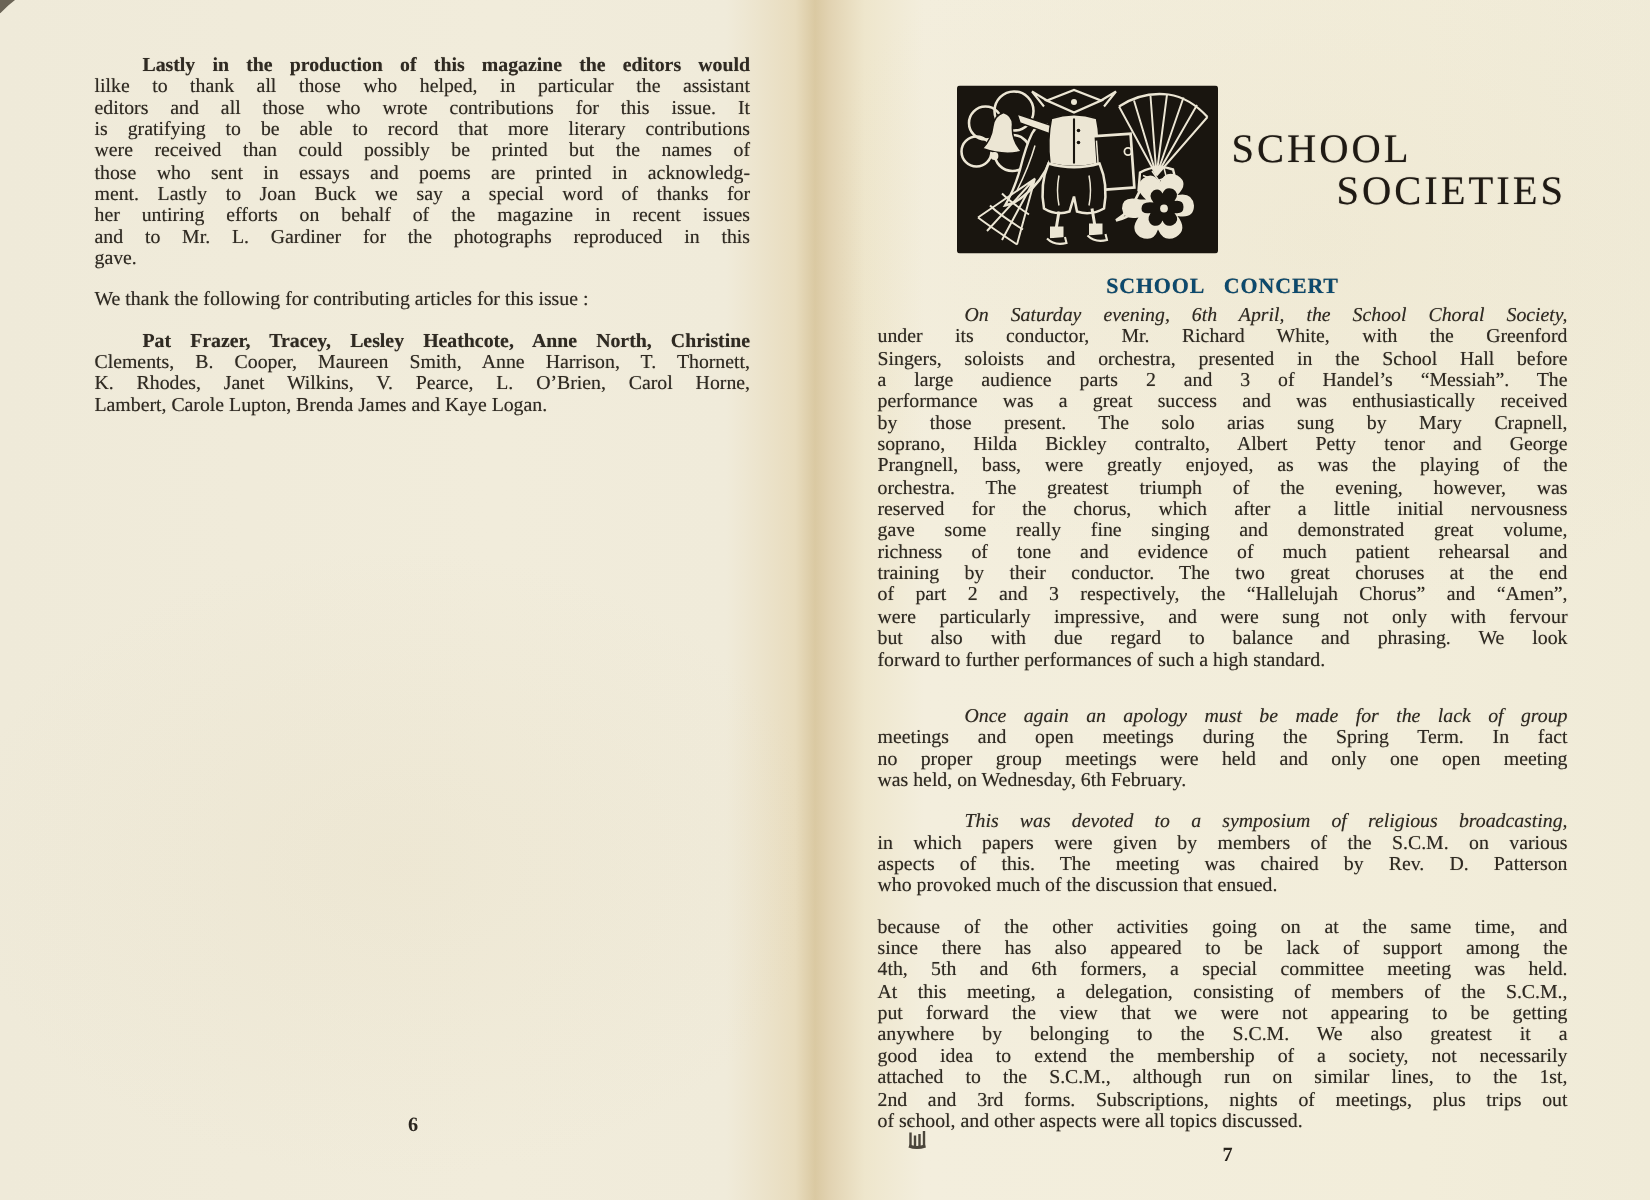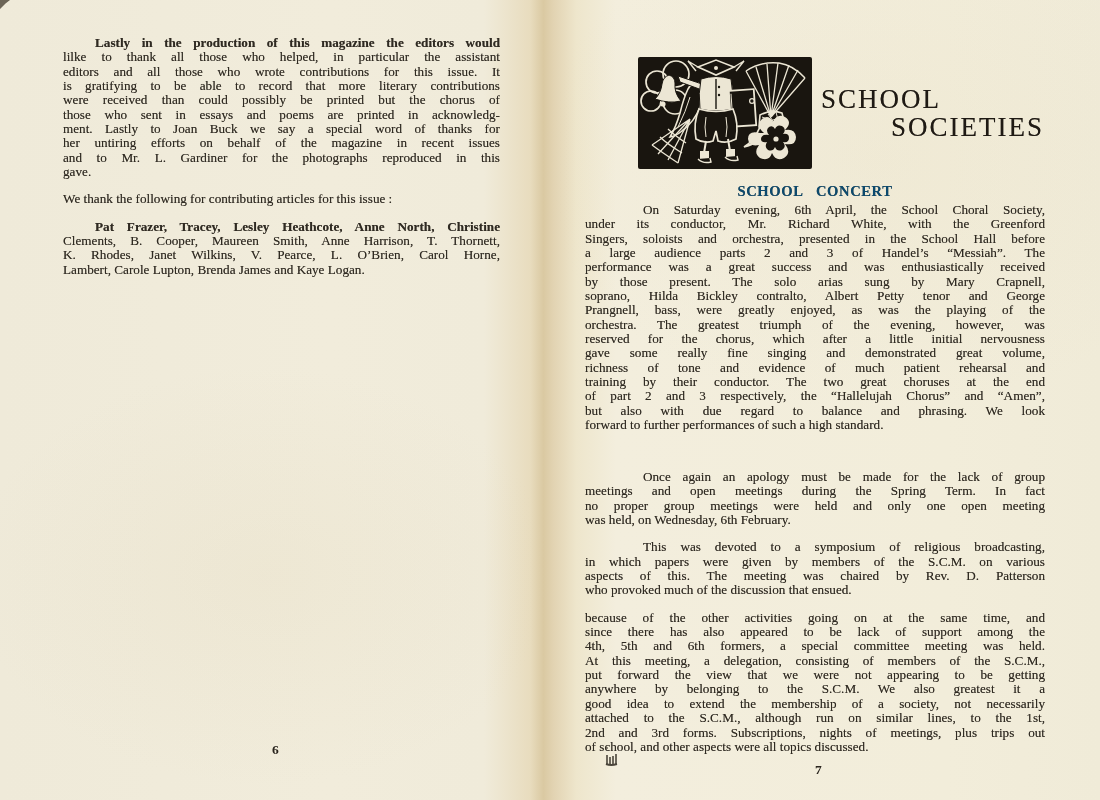--- a/index.html
+++ b/index.html
@@ -19,21 +19,21 @@
         #eee6cc 52.4%, #f3eedd 56%, #f2edda 86%, #f0ebd8 100%);
   }
   
   .col{ position:absolute; }
   .para{ line-height:14.35px; font-size:13.2px;
          text-shadow:0 0 .5px rgba(48,42,34,.55); }
   .para + .para{ margin-top:13px; }
   .line{ text-align:justify; text-align-last:justify; white-space:normal; }
   .line.lastline{ text-align-last:left; }
   .lp .line.indent{ text-indent:32px;font-weight:bold; }
-  .rp .line.indent{ text-indent:58px; }
+  .rp .line.indent{ text-indent:58px;font-style:italic; }
 
   .section-heading{
     position:absolute; left:0; width:100%;
     text-align:center; font-weight:bold; font-size:14.6px;
     letter-spacing:.6px; word-spacing:9px; color:#0c4a6e;
     text-shadow:0 0 .5px rgba(34,29,22,.6);
   }
   .page-number{
     position:absolute; font-size:13.5px; font-weight:bold; color:#2a251e;
   }
@@ -71,21 +71,21 @@
 <body>
 
 <div class="corner-speck"></div>
 
 <div class="col lp">
     <div class="para">
       <div class="line indent">Lastly in the production of this magazine the editors would</div>
       <div class="line">lilke to thank all those who helped, in particular the assistant</div>
       <div class="line">editors and all those who wrote contributions for this issue. It</div>
       <div class="line">is gratifying to be able to record that more literary contributions</div>
-      <div class="line">were received than could possibly be printed but the chorus of</div>
+      <div class="line">were received than could possibly be printed but the names of</div>
       <div class="line">those who sent in essays and poems are printed in acknowledg-</div>
       <div class="line">ment. Lastly to Joan Buck we say a special word of thanks for</div>
       <div class="line">her untiring efforts on behalf of the magazine in recent issues</div>
       <div class="line">and to Mr. L. Gardiner for the photographs reproduced in this</div>
       <div class="line lastline">gave.</div>
     </div>
     <div class="para">
       <div class="line lastline">We thank the following for contributing articles for this issue :</div>
     </div>
     <div class="para">
@@ -177,20 +177,21 @@
         <div class="line">performance was a great success and was enthusiastically received</div>
         <div class="line">by those present. The solo arias sung by Mary Crapnell,</div>
         <div class="line">soprano, Hilda Bickley contralto, Albert Petty tenor and George</div>
         <div class="line">Prangnell, bass, were greatly enjoyed, as was the playing of the</div>
         <div class="line">orchestra. The greatest triumph of the evening, however, was</div>
         <div class="line">reserved for the chorus, which after a little initial nervousness</div>
         <div class="line">gave some really fine singing and demonstrated great volume,</div>
         <div class="line">richness of tone and evidence of much patient rehearsal and</div>
         <div class="line">training by their conductor. The two great choruses at the end</div>
         <div class="line">of part 2 and 3 respectively, the “Hallelujah Chorus” and “Amen”,</div>
+        <div class="line">were particularly impressive, and were sung not only with fervour</div>
         <div class="line">but also with due regard to balance and phrasing. We look</div>
         <div class="line lastline">forward to further performances of such a high standard.</div>
       </div>
     </div>
 
   <div class="scm-body">
       <div class="para">
         <div class="line indent">Once again an apology must be made for the lack of group</div>
         <div class="line">meetings and open meetings during the Spring Term. In fact</div>
         <div class="line">no proper group meetings were held and only one open meeting</div>

